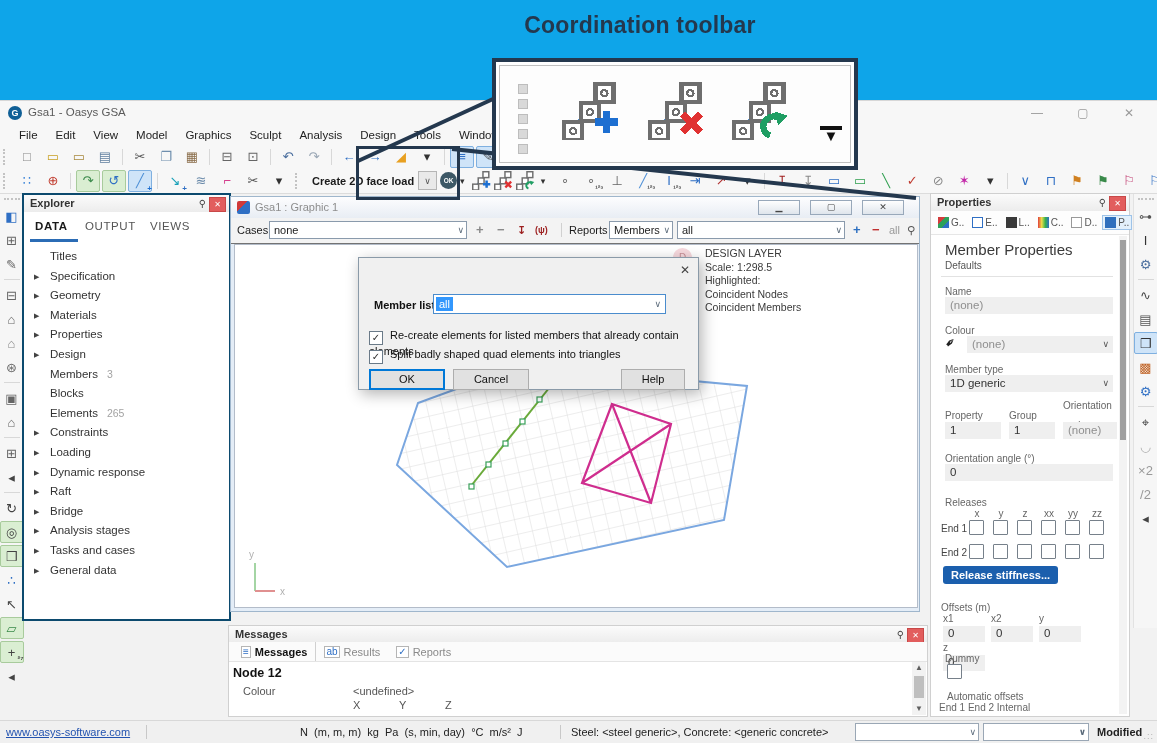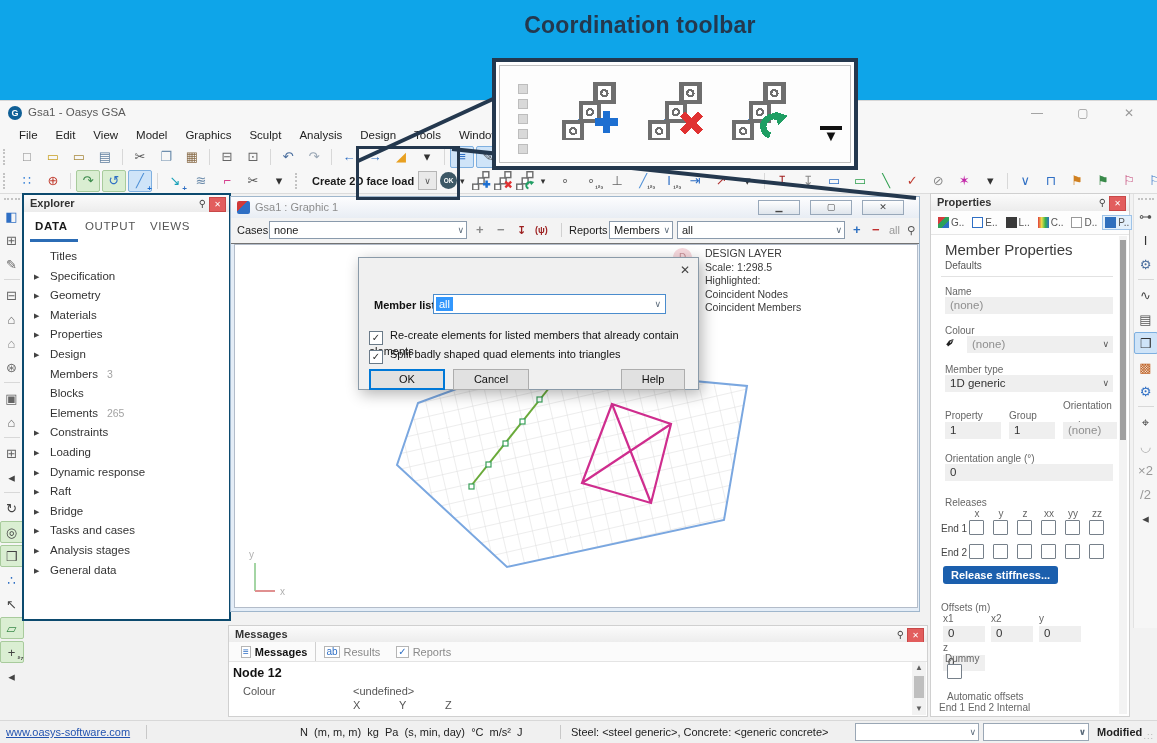--- a/index.html
+++ b/index.html
@@ -631,24 +631,24 @@
         <div class="titem">
     <span class="exp">▶</span><span>Dynamic response</span><span class="cnt"></span>
   </div>
         <div class="titem">
     <span class="exp">▶</span><span>Raft</span><span class="cnt"></span>
   </div>
         <div class="titem">
     <span class="exp">▶</span><span>Bridge</span><span class="cnt"></span>
   </div>
         <div class="titem">
+    <span class="exp">▶</span><span>Analysis stages</span><span class="cnt"></span>
+  </div>
+        <div class="titem">
     <span class="exp">▶</span><span>Tasks and cases</span><span class="cnt"></span>
-  </div>
-        <div class="titem">
-    <span class="exp">▶</span><span>Analysis stages</span><span class="cnt"></span>
   </div>
         <div class="titem">
     <span class="exp">▶</span><span>General data</span><span class="cnt"></span>
   </div>
       </div>
   </div>
 
   <div id="gwin">
     <div id="gtitle">
       <span class="gicon"></span>

